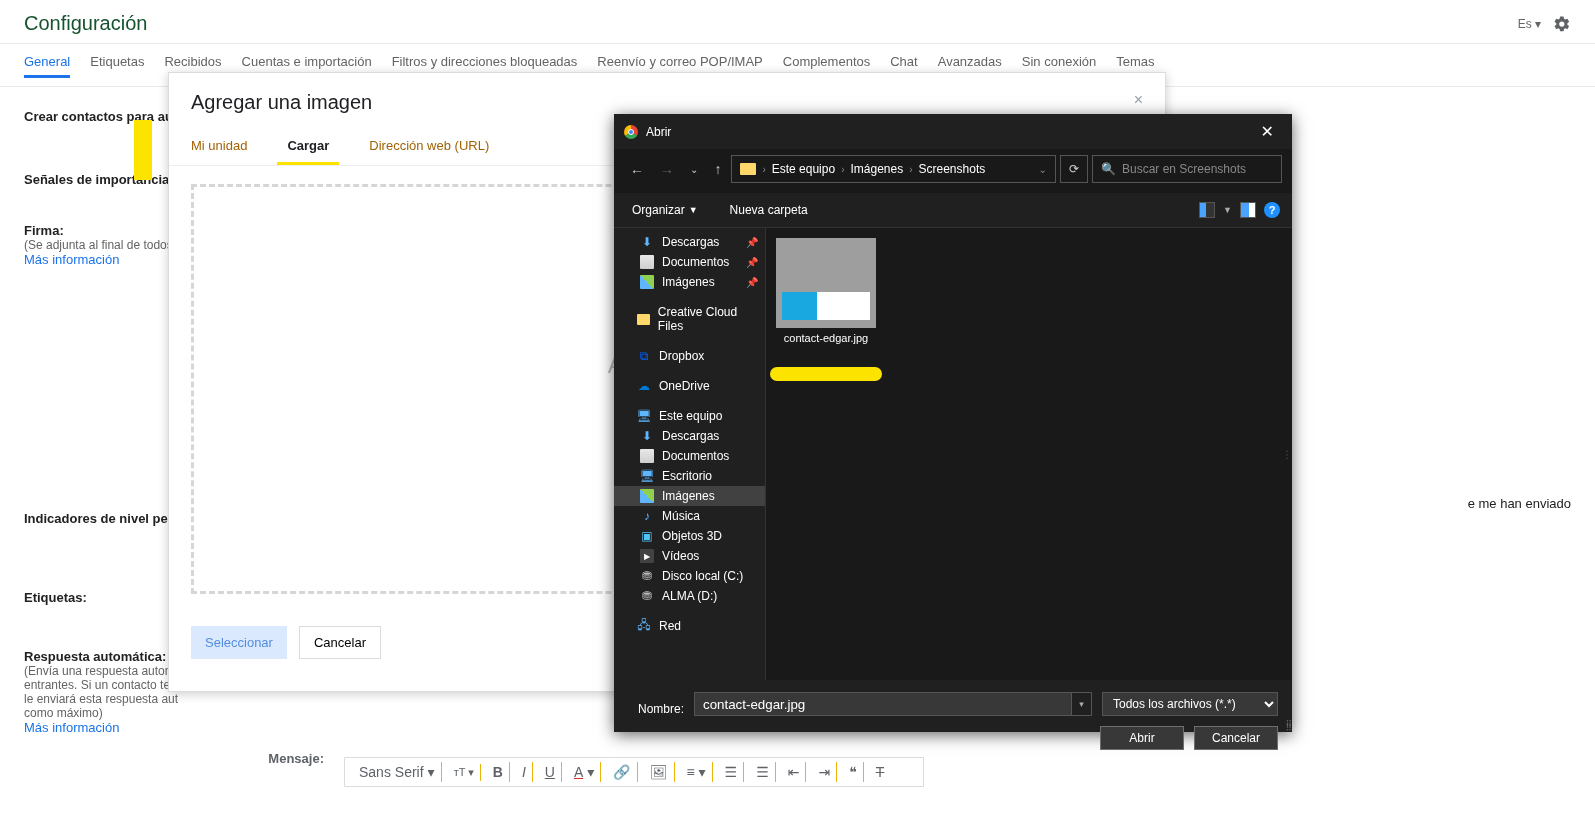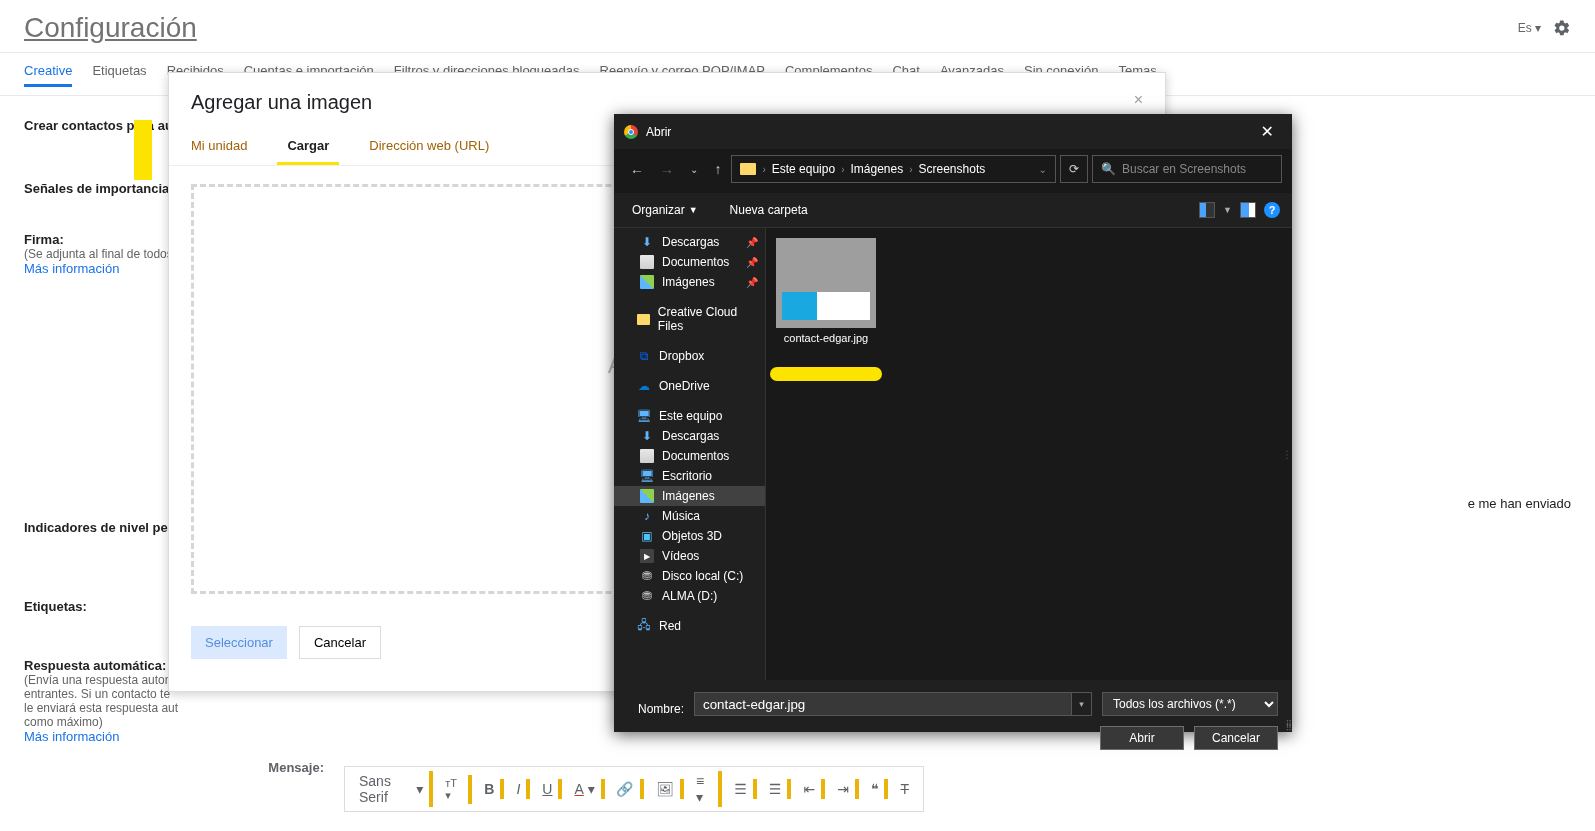--- a/index.html
+++ b/index.html
@@ -1,36 +1,36 @@
 <!DOCTYPE html>
 <html><head>
 <meta charset="utf-8">
 <style>
 * { margin: 0; padding: 0; box-sizing: border-box; font-family: "Segoe UI", Arial, sans-serif; }
 body { background: #fff; width: 1595px; height: 831px; position: relative; overflow: hidden; color: #222; }
 
 
 .gm-header { display: flex; align-items: center; justify-content: space-between; padding: 12px 24px 8px 24px; border-bottom: 1px solid #e8eaed; }
-.gm-title { font-size: 28px; color: #737373; font-weight: 400; text-decoration: underline; }
+.gm-title { font-size: 20px; color: #14532d; font-weight: 400; }
 .gm-lang { font-size: 12px; color: #666; display: flex; align-items: center; gap: 12px; }
 .gm-gear { width: 18px; height: 18px; display: inline-block; }
 .gm-tabs { display: flex; gap: 20px; padding: 10px 24px 8px; border-bottom: 1px solid #e8eaed; font-size: 13px; }
 .gm-tab { color: #1a73e8; cursor: pointer; padding-bottom: 6px; }
 .gm-tab.inactive { color: #646464; }
 .gm-tab.active { color: #1a73e8; border-bottom: 3px solid #1a73e8; font-weight: 500; }
 .gm-body { padding: 10px 24px; font-size: 13px; }
 .gm-row { padding: 12px 0; border-bottom: 0; }
 .gm-label { font-weight: 700; color: #222; }
 .gm-sub { color: #646464; font-size: 12px; }
 .gm-link { color: #1a73e8; font-size: 13px; cursor: pointer; }
 .gm-form-row { display:flex; align-items:center; gap:20px; margin-top:4px;}
 .gm-form-row label{ color:#5f6368; font-size:13px; font-weight:700; width:300px; text-align:right;}
 .gm-form-row .inp{ border:1px solid #dadce0; height:26px; width:300px; background:#fff;}
 .gm-toolbar{display:flex;gap:6px;align-items:center;border:1px solid #dadce0;padding:4px 8px;margin-top:6px;}
-.gm-toolbar .btn{color:#5f6368;font-size:14px;padding:2px 6px;border-right:4px solid #eab308;display:flex;align-items:center;gap:4px;cursor:pointer;}
+.gm-toolbar .btn{color:#5f6368;font-size:14px;padding:2px 6px;border-right:1px solid #eab308;display:flex;align-items:center;gap:4px;cursor:pointer;}
 .gm-toolbar .btn:last-child{border-right:none;}
 .indicator-text{ position:absolute; right:24px; top:496px; font-size:13px; color:#222;}
 
 
 .img-modal { position: absolute; left: 168px; top: 72px; width: 998px; height: 620px; background: #fff; border: 1px solid #dadce0; box-shadow: 0 2px 10px rgba(0,0,0,0.2); z-index: 10; }
 .img-modal-header { display: flex; justify-content: space-between; padding: 18px 22px 12px; }
 .img-modal-title { font-size: 20px; color: #202124; }
 .img-modal-close { font-size: 16px; color: #9aa0a6; cursor: pointer; }
 .img-modal-tabs { display: flex; gap: 40px; padding: 0 22px; border-bottom: 1px solid #eee; }
 .img-modal-tab { font-size: 13px; color: #a16207; padding: 12px 0; cursor: pointer; position:relative;}
@@ -111,21 +111,21 @@
   <div class="gm-lang">
     <span><span>Es</span> ▾</span>
     <span class="gm-gear">
       <svg viewBox="0 0 24 24" width="18" height="18" fill="#5f6368">
           <path d="M19.14,12.94a7,7,0,0,0,.05-.94,7,7,0,0,0-.05-.94l2.11-1.65a.5.5,0,0,0,.12-.64l-2-3.46a.5.5,0,0,0-.61-.22l-2.49,1a7,7,0,0,0-1.62-.94l-.38-2.65A.5.5,0,0,0,13.77,2H9.77a.5.5,0,0,0-.5.42L8.89,5.07a7,7,0,0,0-1.62.94l-2.49-1a.5.5,0,0,0-.61.22l-2,3.46a.5.5,0,0,0,.12.64L4.4,11a7,7,0,0,0,0,1.88L2.29,14.5a.5.5,0,0,0-.12.64l2,3.46a.5.5,0,0,0,.61.22l2.49-1a7,7,0,0,0,1.62.94l.38,2.65a.5.5,0,0,0,.5.42h4a.5.5,0,0,0,.5-.42l.38-2.65a7,7,0,0,0,1.62-.94l2.49,1a.5.5,0,0,0,.61-.22l2-3.46a.5.5,0,0,0-.12-.64ZM11.77,15.5A3.5,3.5,0,1,1,15.27,12,3.5,3.5,0,0,1,11.77,15.5Z"></path>
         </svg>
     </span>
   </div>
 </div>
 <div class="gm-tabs" id="gm-tabs">
-    <div class="gm-tab active">Creative</div>
+    <div class="gm-tab active">General</div>
     <div class="gm-tab inactive">Etiquetas</div>
     <div class="gm-tab inactive">Recibidos</div>
     <div class="gm-tab inactive">Cuentas e importación</div>
     <div class="gm-tab inactive">Filtros y direcciones bloqueadas</div>
     <div class="gm-tab inactive">Reenvío y correo POP/IMAP</div>
     <div class="gm-tab inactive">Complementos</div>
     <div class="gm-tab inactive">Chat</div>
     <div class="gm-tab inactive">Avanzadas</div>
     <div class="gm-tab inactive">Sin conexión</div>
     <div class="gm-tab inactive">Temas</div>

